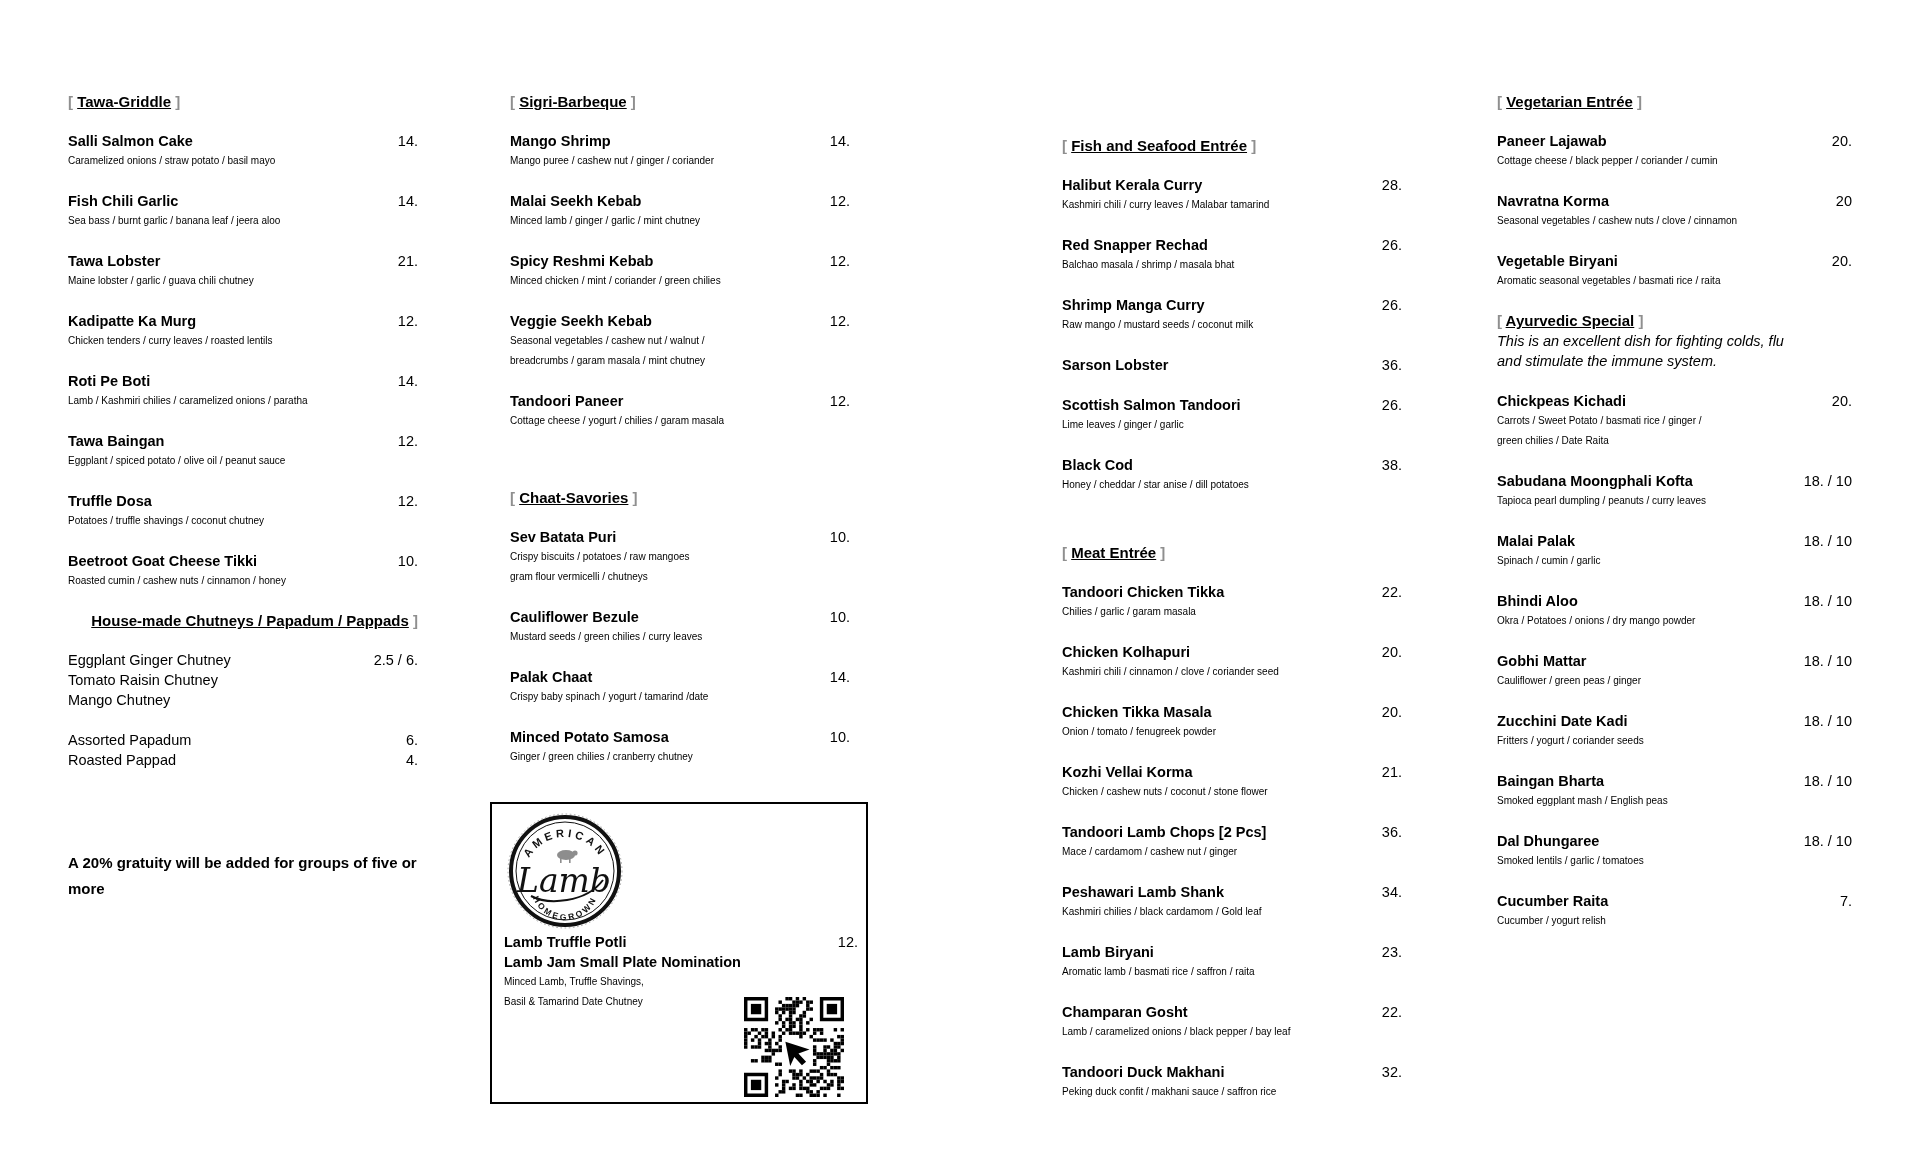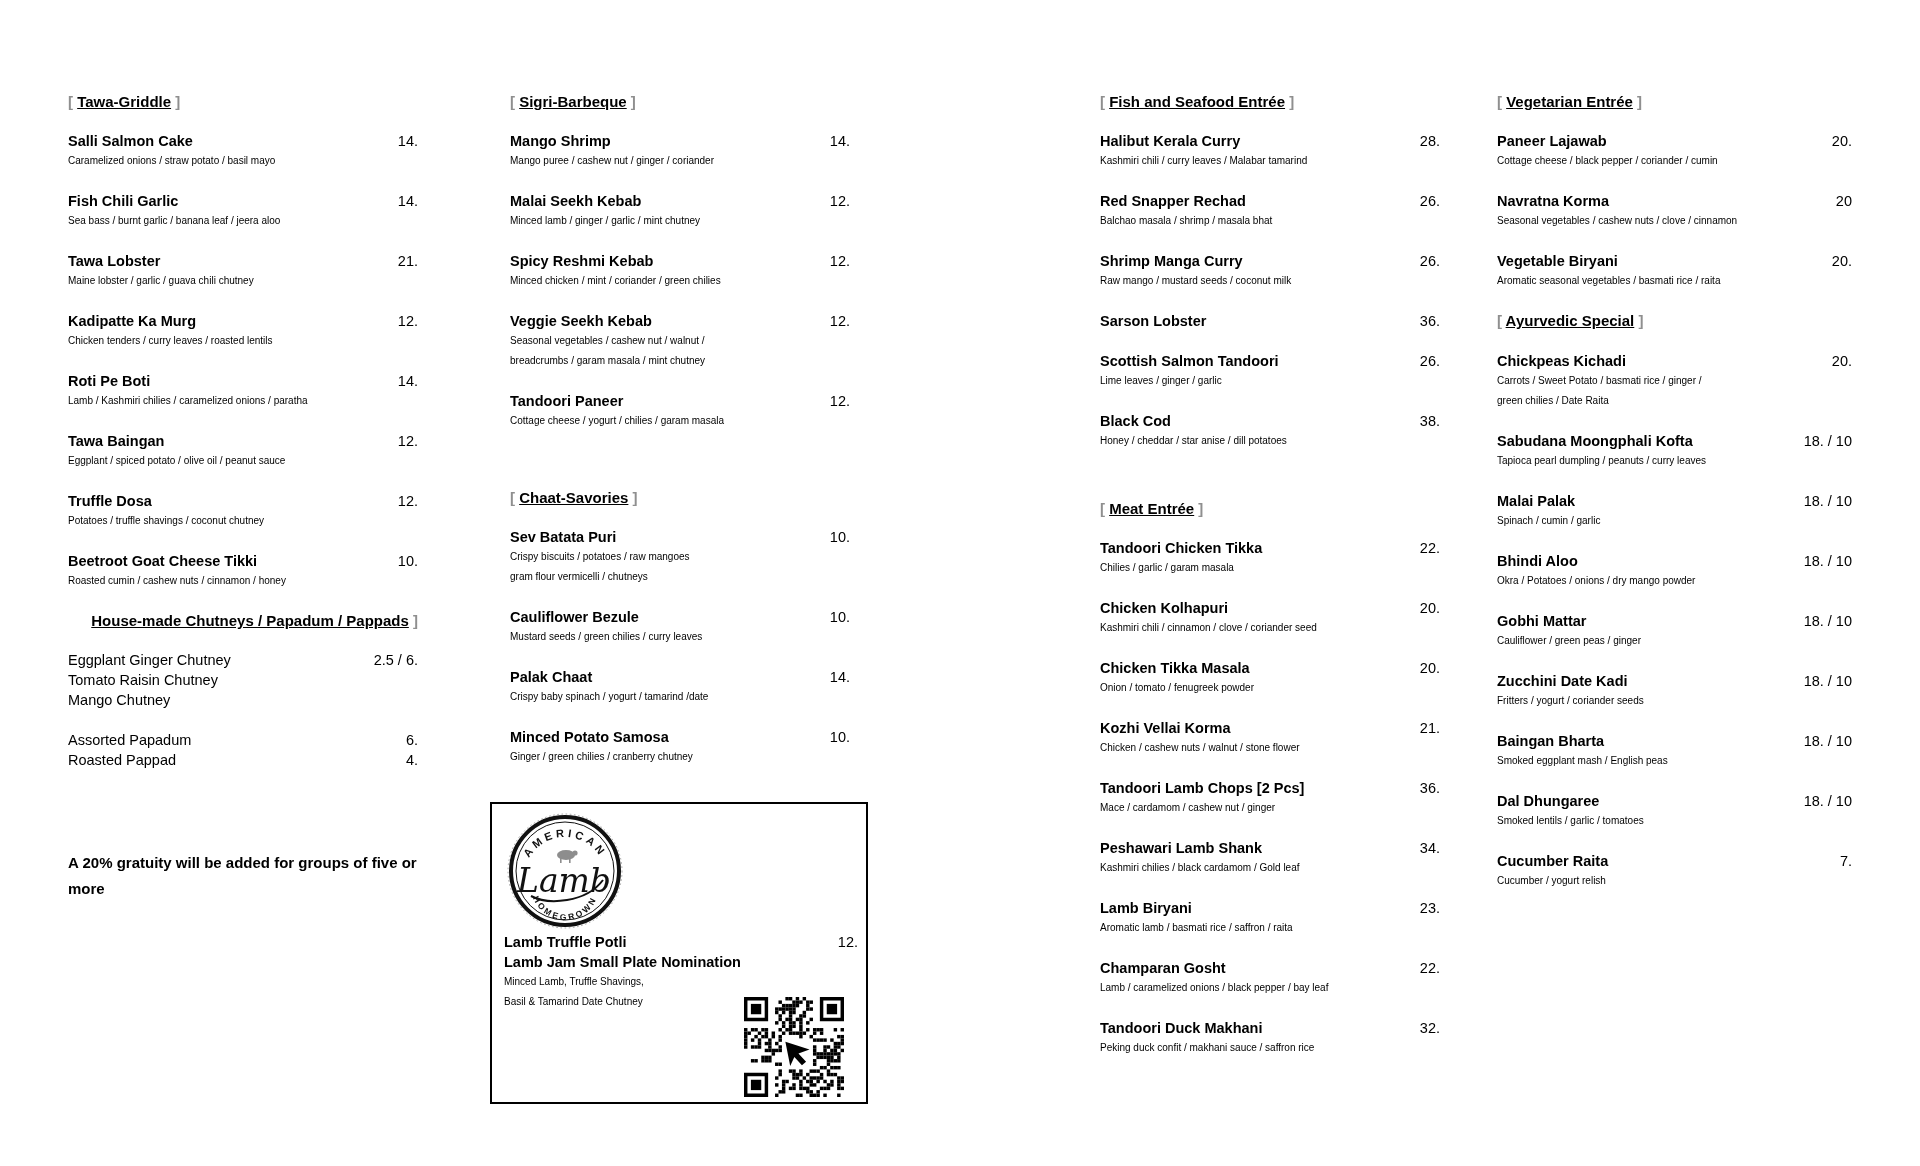--- a/index.html
+++ b/index.html
@@ -4,21 +4,21 @@
 <style>
   html,body{margin:0;padding:0;}
   body{
     width:1920px;height:1166px;position:relative;background:#ffffff;
     font-family:"Liberation Sans",sans-serif;color:#000;
     -webkit-font-smoothing:antialiased;
   }
   .col{position:absolute;top:92px;}
   #col1{left:68px;width:350px;}
   #col2{left:510px;width:340px;}
-  #col3{left:1100px;width:340px;}
+  #col3{left:1062px;width:340px;margin-top:44px;}
   #col4{left:1497px;width:355px;}
 
   .sec-h{font-size:15px;font-weight:bold;line-height:20px;margin:0 0 19px 0;white-space:pre;}
   .sec-h .br{color:#8f8f8f;}
   .sec-h .t{text-decoration:underline;}
 
   .item{margin:0 0 20px 0;}
   .row{display:flex;justify-content:space-between;align-items:baseline;line-height:20px;}
   .nm{font-weight:bold;font-size:14.5px;white-space:pre;}
   .pr{font-size:14.5px;font-weight:normal;padding-left:8px;white-space:pre;}
@@ -560,21 +560,21 @@
         <span class="nm">Chicken Tikka Masala</span>
         <span class="pr">20.</span>
       </div>
       <div class="ds">Onion / tomato / fenugreek powder</div>
     </div>
   <div class="item">
       <div class="row">
         <span class="nm">Kozhi Vellai Korma</span>
         <span class="pr">21.</span>
       </div>
-      <div class="ds">Chicken / cashew nuts / walnut / stone flower</div>
+      <div class="ds">Chicken / cashew nuts / coconut / stone flower</div>
     </div>
   <div class="item">
       <div class="row">
         <span class="nm">Tandoori Lamb Chops [2 Pcs]</span>
         <span class="pr">36.</span>
       </div>
       <div class="ds">Mace / cardamom / cashew nut / ginger</div>
     </div>
   <div class="item">
       <div class="row">
@@ -626,20 +626,22 @@
   <div class="item">
       <div class="row">
         <span class="nm">Vegetable Biryani</span>
         <span class="pr">20.</span>
       </div>
       <div class="ds">Aromatic seasonal vegetables / basmati rice / raita</div>
     </div>
 
   <div class="ayur">
     <div class="sec-h" style="margin-bottom:0;"><span class="br">[ </span><span class="t">Ayurvedic Special</span><span class="br"> ]</span></div>
+    <div class="note">This is an excellent dish for fighting colds, flu
+and stimulate the immune system.</div>
   </div>
 
   <div class="item">
       <div class="row">
         <span class="nm">Chickpeas Kichadi</span>
         <span class="pr">20.</span>
       </div>
       <div class="ds wrap">Carrots / Sweet Potato / basmati rice / ginger /
 green chilies / Date Raita</div>
     </div>

